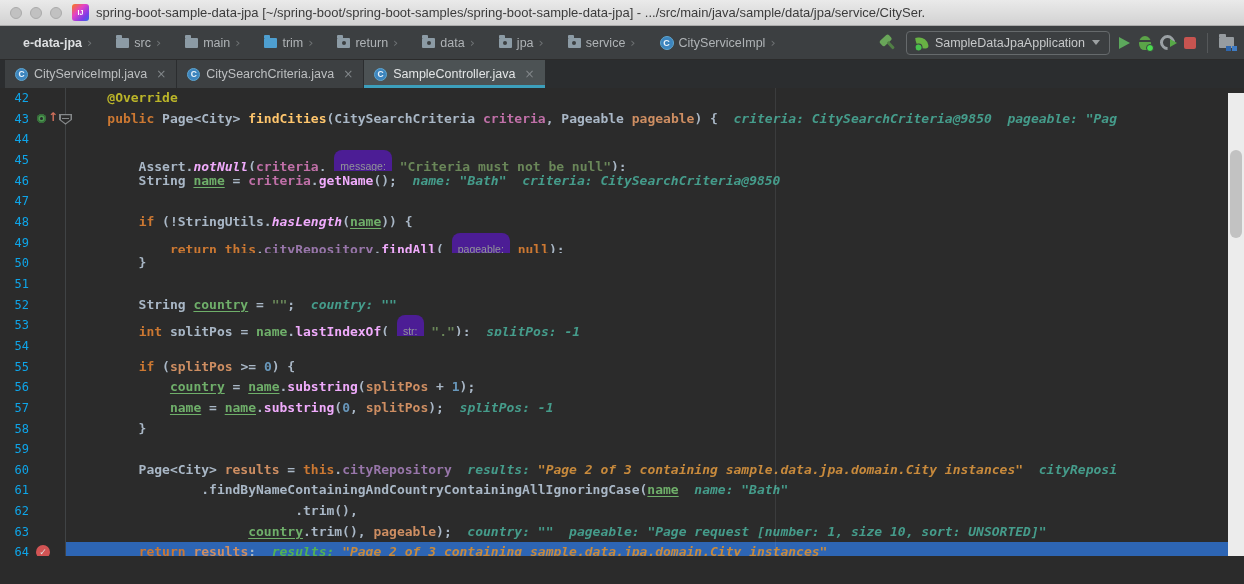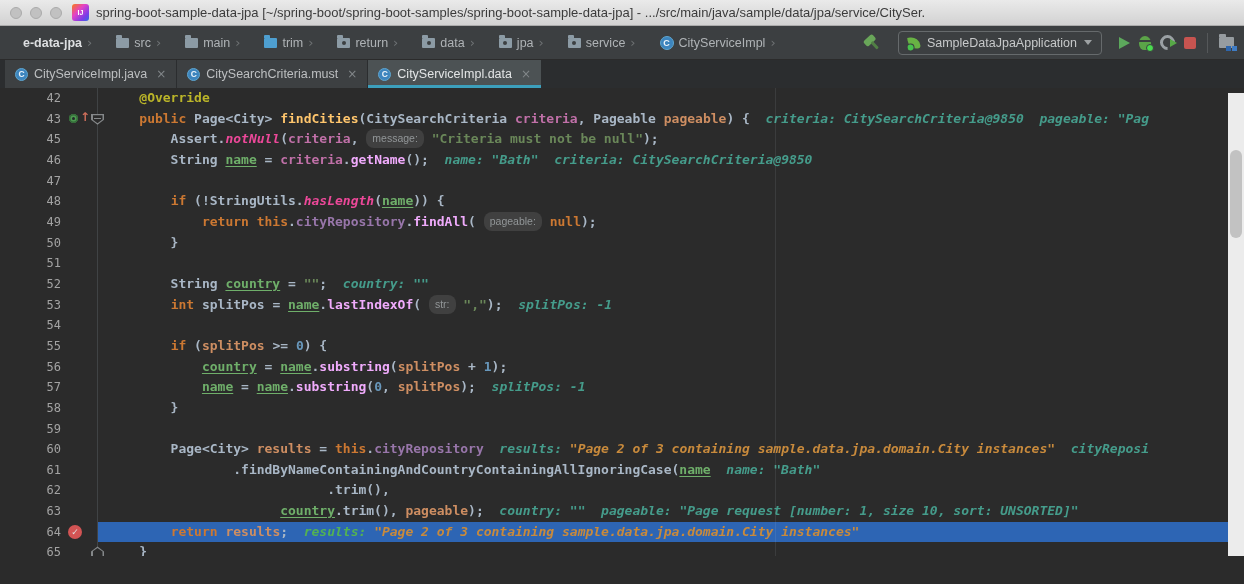--- a/index.html
+++ b/index.html
@@ -35,21 +35,21 @@
              font:bold 9px "Liberation Sans",sans-serif; display:flex; align-items:center;
              justify-content:center; border:1px solid #5FA6CF; }
 
   .tb-right { display:flex; align-items:center; gap:9px; padding-right:6px; }
   .hammer { width:18px; height:18px; position:relative; transform:rotate(-42deg); }
   .hammer::before { content:""; position:absolute; left:3px; top:2px; width:12px; height:7px;
                     background:#69A659; border-radius:2px; }
   .hammer::after { content:""; position:absolute; left:7.5px; top:8px; width:3px; height:9px;
                    background:#517F45; border-radius:1px; }
   .runcfg { height:24px; border:1px solid #666A6C; border-radius:4px; display:flex; gap:7px;
-            align-items:center; padding:0 9px; margin:0 8px; }
+            align-items:center; padding:0 9px; margin:0 0; }
   .leaf { position:relative; width:12px; height:12px; background:#68B244;
           border-radius:0 100% 30% 100%; transform:rotate(-8deg); }
   .leaf::after { content:""; position:absolute; left:-2px; bottom:-2px; width:6px; height:6px;
                  border-radius:50%; background:#47C24D; border:1px solid #3C3F41; }
   .runcfg-label { color:#C7C9CA; font-size:12.5px; }
   .caret { width:0; height:0; border-left:4.5px solid transparent; border-right:4.5px solid transparent;
            border-top:5px solid #9DA1A3; }
   .play { width:0; height:0; border-left:11px solid #5CA85C; border-top:6.5px solid transparent;
           border-bottom:6.5px solid transparent; }
   .bug { position:relative; width:12px; height:14px; background:#5BA348; border-radius:50% 50% 45% 45%; }
@@ -79,22 +79,22 @@
   .tab .close { color:#82878A; font-size:12px; margin-left:3px; font-family:"DejaVu Sans",sans-serif; }
   .tab.active { background:#4C5254; color:#E3E5E6; box-shadow:inset 0 -3px 0 var(--accent,#3C9FBC); }
 
   
   .editor-wrap { position:relative; flex:1; background:#2B2B2B; overflow:hidden; }
   .editor { position:relative; width:100%; height:100%;
             font:bold 13px "DejaVu Sans Mono", monospace; }
   .margin-guide { position:absolute; left:775px; top:0; bottom:0; width:1px;
                   background:rgba(205,215,222,0.10); z-index:6; }
   .line { display:flex; height:20.66px; line-height:20.66px; white-space:pre; }
-  .ln { flex:0 0 34px; text-align:right; padding-right:5px; color:#a3a3a3;
-        font:12px "DejaVu Sans Mono",monospace; line-height:20.66px;margin-left:32px; }
+  .ln { flex:0 0 34px; text-align:right; padding-right:5px; color:#0ea5e9;
+        font:12px "DejaVu Sans Mono",monospace; line-height:20.66px; }
   .gut { flex:0 0 32px; position:relative; border-right:1px solid #404345; }
   .code { flex:1; padding-left:10px; color:#A9B7C6; overflow:hidden; }
   .line.current .code { background:var(--execline,#2D65B4); }
 
   .ov-ico { position:absolute; left:3px; top:5px; width:9px; height:9px; border-radius:50%;
             background:#4D9B51; box-shadow:inset 0 0 0 1.5px #356B39; }
   .ov-ico::after { content:""; position:absolute; left:3px; top:3px; width:3px; height:3px;
                    border-radius:50%; background:#25292B; }
   .ov-arrow { position:absolute; left:14px; top:1px; color:#CE6E5A; font:bold 12px "DejaVu Sans",sans-serif; }
   .bp-ico { position:absolute; left:2px; top:3px; width:14px; height:14px; border-radius:50%;
@@ -108,32 +108,32 @@
   .fold.top .f-bar { position:absolute; left:3px; top:4px; width:7px; height:1.5px; background:#85888A; }
   .fold.bottom { top:4px; }
   .fold.bottom .f-outer, .fold.bottom .f-inner { clip-path:polygon(50% 0,100% 45%,100% 100%,0 100%,0 45%); }
 
   
   .s-d   { color:#A9B7C6; }
   .s-kw  { color:#CC7832; }
   .s-ann { color:#BBB529;margin-top:20px; }
   .s-md  { color:#FFC66D; }
   .s-mc  { color:#f0abfc; }
-  .s-sc  { color:#ec4899; font-style:italic;margin-top:11px; }
+  .s-sc  { color:#f0abfc; font-style:italic;margin-top:11px; }
   .s-f   { color:#9876AA; }
   .s-str { color:#6A8759; }
   .s-n   { color:#6897BB; }
   .s-crit{ color:#C070A8; }
   .s-vo  { color:#CE8E62; }
   .s-uv  { color:#6FAF6A; text-decoration:underline; text-underline-offset:2px; }
   .s-h   { color:#459C8B; font-style:italic; }
   .s-ho  { color:#C88A3C; font-style:italic; }
   .s-hg  { color:#53B253; font-style:italic; }
-  .chip  { display:inline-block; background:#404040; color:#929698; border-radius:8px;
-           font:normal 10.5px "Liberation Sans",sans-serif; padding:3px 6px; line-height:13px;
+  .chip  { display:inline-block; background:#4c1d95; color:#929698; border-radius:8px;
+           font:normal 10.5px "Liberation Sans",sans-serif; padding:10px 6px; line-height:13px;
            vertical-align:1px; }
 
   
   .page-strip { position:absolute; top:5px; right:0; bottom:0; width:16px; background:#ECECEC; z-index:10; }
   .page-thumb { position:absolute; left:2px; top:57px; width:12px; height:88px;
                 background:#C2C2C2; border-radius:6px; }
 </style>
 </head>
 <body>
 
@@ -216,34 +216,35 @@
   </div>
 
   <div class="tabbar" id="tabbar">
       <div class="tab">
         <span class="cls-ico">C</span>
         <span>CityServiceImpl.java</span>
         <span class="close">×</span>
       </div>
       <div class="tab">
         <span class="cls-ico">C</span>
-        <span>CitySearchCriteria.must</span>
+        <span>CitySearchCriteria.java</span>
         <span class="close">×</span>
       </div>
       <div class="tab active">
         <span class="cls-ico">C</span>
-        <span>CityServiceImpl.data</span>
+        <span>SampleController.java</span>
         <span class="close">×</span>
       </div>
     </div>
 
   <div class="editor-wrap">
     <div class="editor" id="editor">
         <div class="line"><span class="ln">42</span><span class="gut"></span><span class="code"><span class="seg s-d">    </span><span class="seg s-ann">@Override</span></span></div>
         <div class="line"><span class="ln">43</span><span class="gut"><span class="ov-ico"></span><span class="ov-arrow">↑</span><span class="fold top"><span class="f-outer"></span><span class="f-inner"></span><span class="f-bar"></span></span></span><span class="code"><span class="seg s-d">    </span><span class="seg s-kw">public</span><span class="seg s-d"> Page&lt;City&gt; </span><span class="seg s-md">findCities</span><span class="seg s-d">(CitySearchCriteria </span><span class="seg s-crit">criteria</span><span class="seg s-d">, Pageable </span><span class="seg s-vo">pageable</span><span class="seg s-d">) {</span><span class="seg s-h">  criteria: CitySearchCriteria@9850  pageable: "Pag</span></span></div>
+        <div class="line"><span class="ln">44</span><span class="gut"></span><span class="code"></span></div>
         <div class="line"><span class="ln">45</span><span class="gut"></span><span class="code"><span class="seg s-d">        Assert.</span><span class="seg s-sc">notNull</span><span class="seg s-d">(</span><span class="seg s-crit">criteria</span><span class="seg s-d">, </span><span class="chip">message:</span><span class="seg s-d"> </span><span class="seg s-str">"Criteria must not be null"</span><span class="seg s-d">);</span></span></div>
         <div class="line"><span class="ln">46</span><span class="gut"></span><span class="code"><span class="seg s-d">        String </span><span class="seg s-uv">name</span><span class="seg s-d"> = </span><span class="seg s-crit">criteria</span><span class="seg s-d">.</span><span class="seg s-mc">getName</span><span class="seg s-d">();</span><span class="seg s-h">  name: "Bath"  criteria: CitySearchCriteria@9850</span></span></div>
         <div class="line"><span class="ln">47</span><span class="gut"></span><span class="code"></span></div>
         <div class="line"><span class="ln">48</span><span class="gut"></span><span class="code"><span class="seg s-d">        </span><span class="seg s-kw">if</span><span class="seg s-d"> (!StringUtils.</span><span class="seg s-sc">hasLength</span><span class="seg s-d">(</span><span class="seg s-uv">name</span><span class="seg s-d">)) {</span></span></div>
         <div class="line"><span class="ln">49</span><span class="gut"></span><span class="code"><span class="seg s-d">            </span><span class="seg s-kw">return</span><span class="seg s-d"> </span><span class="seg s-kw">this</span><span class="seg s-d">.</span><span class="seg s-f">cityRepository</span><span class="seg s-d">.</span><span class="seg s-mc">findAll</span><span class="seg s-d">( </span><span class="chip">pageable:</span><span class="seg s-d"> </span><span class="seg s-kw">null</span><span class="seg s-d">);</span></span></div>
         <div class="line"><span class="ln">50</span><span class="gut"></span><span class="code"><span class="seg s-d">        }</span></span></div>
         <div class="line"><span class="ln">51</span><span class="gut"></span><span class="code"></span></div>
         <div class="line"><span class="ln">52</span><span class="gut"></span><span class="code"><span class="seg s-d">        String </span><span class="seg s-uv">country</span><span class="seg s-d"> = </span><span class="seg s-str">""</span><span class="seg s-d">;</span><span class="seg s-h">  country: ""</span></span></div>
         <div class="line"><span class="ln">53</span><span class="gut"></span><span class="code"><span class="seg s-d">        </span><span class="seg s-kw">int</span><span class="seg s-d"> splitPos = </span><span class="seg s-uv">name</span><span class="seg s-d">.</span><span class="seg s-mc">lastIndexOf</span><span class="seg s-d">( </span><span class="chip">str:</span><span class="seg s-d"> </span><span class="seg s-str">","</span><span class="seg s-d">);</span><span class="seg s-h">  splitPos: -1</span></span></div>
         <div class="line"><span class="ln">54</span><span class="gut"></span><span class="code"></span></div>

